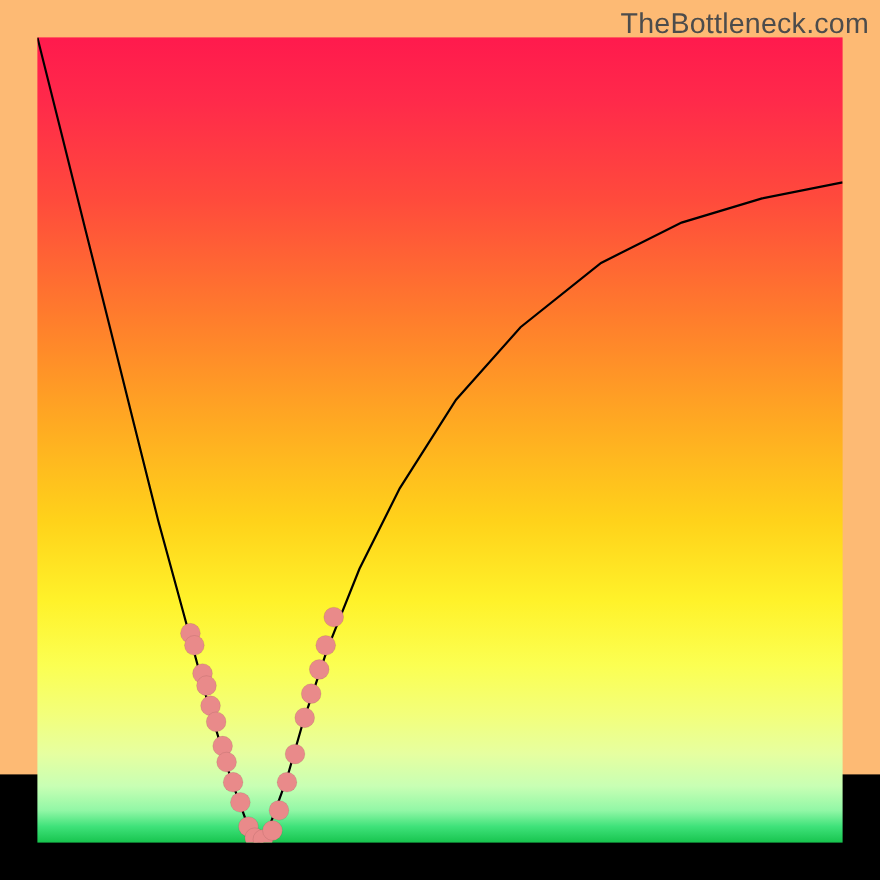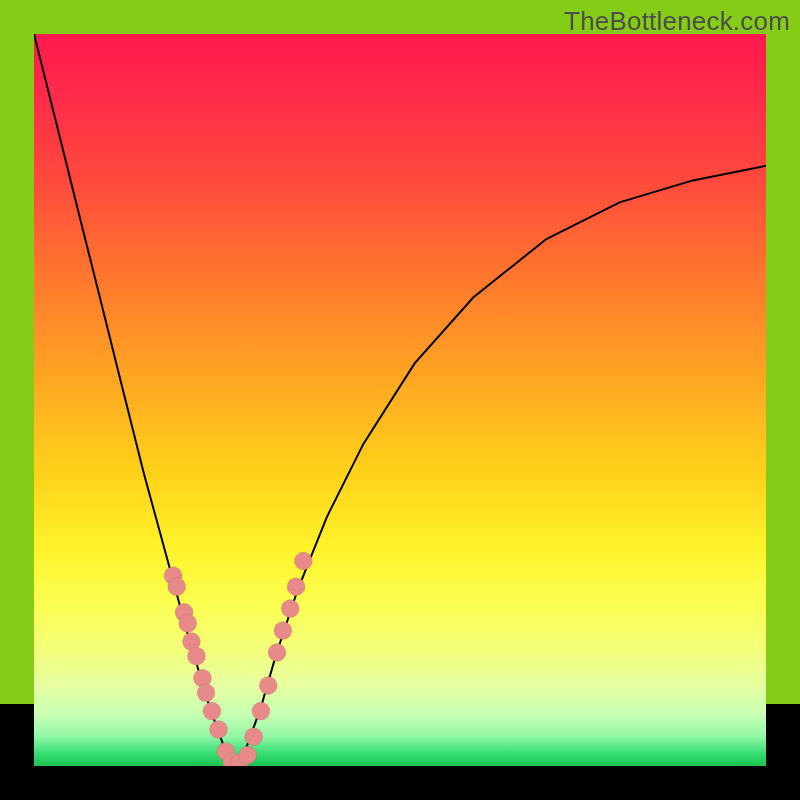--- a/index.html
+++ b/index.html
@@ -10,21 +10,21 @@
     overflow: hidden;
     background: #000;
     font-family: Arial, Helvetica, sans-serif;
   }
   .frame {
     position: absolute;
     left: 0;
     top: 0;
     width: 800px;
     height: 704px;
-    background: #84cc16;
+    background: #fdba74;
   }
   .plot-area {
     position: absolute;
     left: 34px;
     top: 34px;
     width: 732px;
     height: 732px;
     
     background: linear-gradient(
       to bottom,

